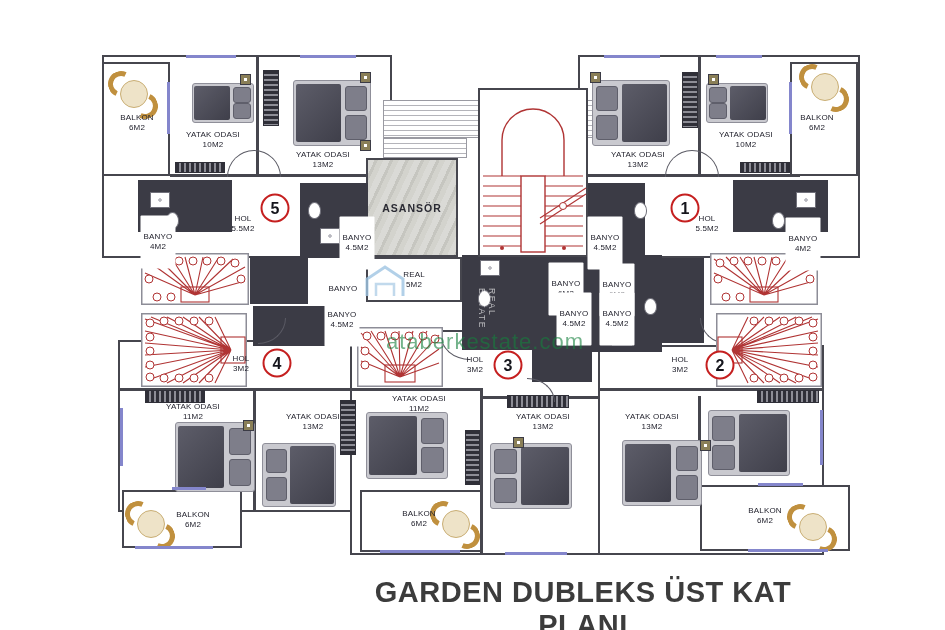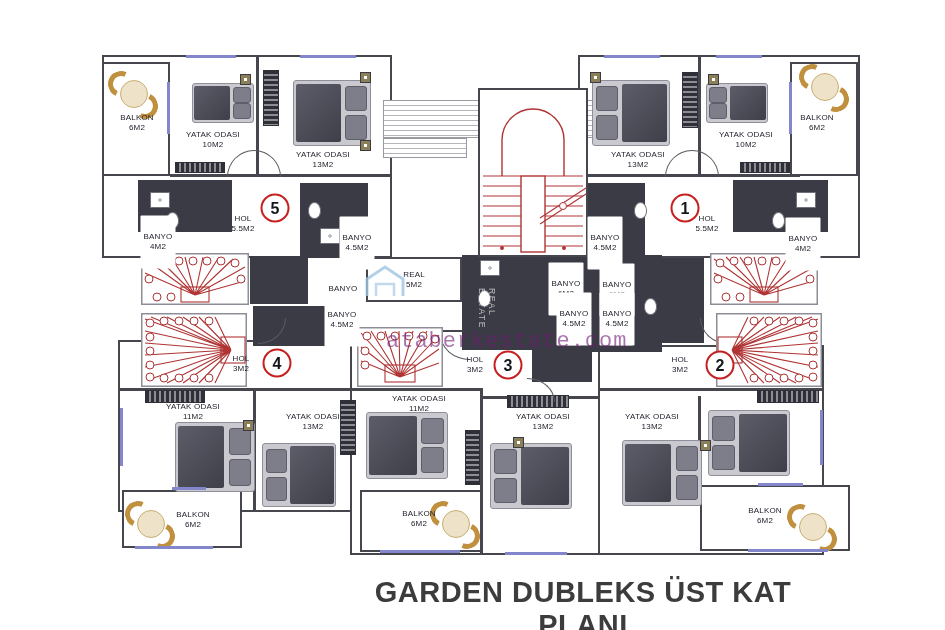--- a/index.html
+++ b/index.html
@@ -50,21 +50,21 @@
       border-radius:50% 50% 46% 46%;z-index:9;box-sizing:border-box;}
   .arch{position:absolute;border:1.5px solid #5a5a64;border-bottom:none;
         border-radius:50% 50% 0 0 / 100% 100% 0 0;z-index:7;}
   .qd{position:absolute;border:1.5px solid #5a5a64;z-index:7;box-sizing:border-box;}
   .qd.br{border-top:none;border-left:none;border-radius:0 0 100% 0;}
   .qd.bl{border-top:none;border-right:none;border-radius:0 0 0 100%;}
   .qd.tr{border-bottom:none;border-left:none;border-radius:0 100% 0 0;}
   .wm{position:absolute;z-index:40;pointer-events:none;}
   .wm-brand1{font-size:26px;font-weight:700;color:#a5c8e3;opacity:.8;letter-spacing:1px;}
   .wm-brand2{font-size:26px;font-weight:700;color:#bcc3c9;opacity:.55;letter-spacing:4px;}
-  .wm-url{font-size:22px;color:#701a75;opacity:.6;letter-spacing:1px;font-family:Liberation Mono, monospace;}
+  .wm-url{font-size:22px;color:#15803d;opacity:.6;letter-spacing:1px;}
   .wm-vert{writing-mode:vertical-rl;font-size:8.5px;color:rgba(255,255,255,.65);
            letter-spacing:1.5px;height:58px;overflow:hidden;}
   .title{position:absolute;left:332px;top:576px;width:502px;text-align:center;font-size:29px;
          font-weight:600;color:#3c3c3c;letter-spacing:.5px;z-index:50;}
 </style>
 </head>
 <body>
 
 <div id="canvas">
 
@@ -89,20 +89,23 @@
   <div class="wl" style="left:480px;top:388px;width:2.5px;height:167px"></div>
   <div class="wl" style="left:480px;top:396px;width:128px;height:2.5px"></div>
 
   <div class="room" style="left:598px;top:345px;width:226px;height:210px"></div>
   <div class="room" style="left:700px;top:485px;width:150px;height:66px"></div>
   <div class="wl" style="left:598px;top:388px;width:226px;height:2.5px"></div>
   <div class="wl" style="left:698px;top:396px;width:2.5px;height:89px"></div>
 
   <div class="hatch" style="left:383px;top:100px;width:274px;height:38px"></div>
   <div class="hatch" style="left:383px;top:138px;width:84px;height:20px"></div>
+  <div class="elev" style="left:366px;top:158px;width:92px;height:99px">
+    <span>ASANSÖR</span>
+  </div>
   <div class="room" style="left:366px;top:257px;width:96px;height:45px"></div>
 
   <div class="dark" style="left:138px;top:180px;width:94px;height:52px"></div>
   <div class="dark" style="left:300px;top:183px;width:68px;height:75px"></div>
   <div class="dark" style="left:577px;top:183px;width:68px;height:75px"></div>
   <div class="dark" style="left:733px;top:180px;width:95px;height:52px"></div>
   <div class="dark" style="left:250px;top:256px;width:58px;height:48px"></div>
   <div class="dark" style="left:253px;top:306px;width:82px;height:40px"></div>
   <div class="dark" style="left:462px;top:255px;width:70px;height:95px"></div>
   <div class="dark" style="left:532px;top:255px;width:130px;height:97px"></div>

